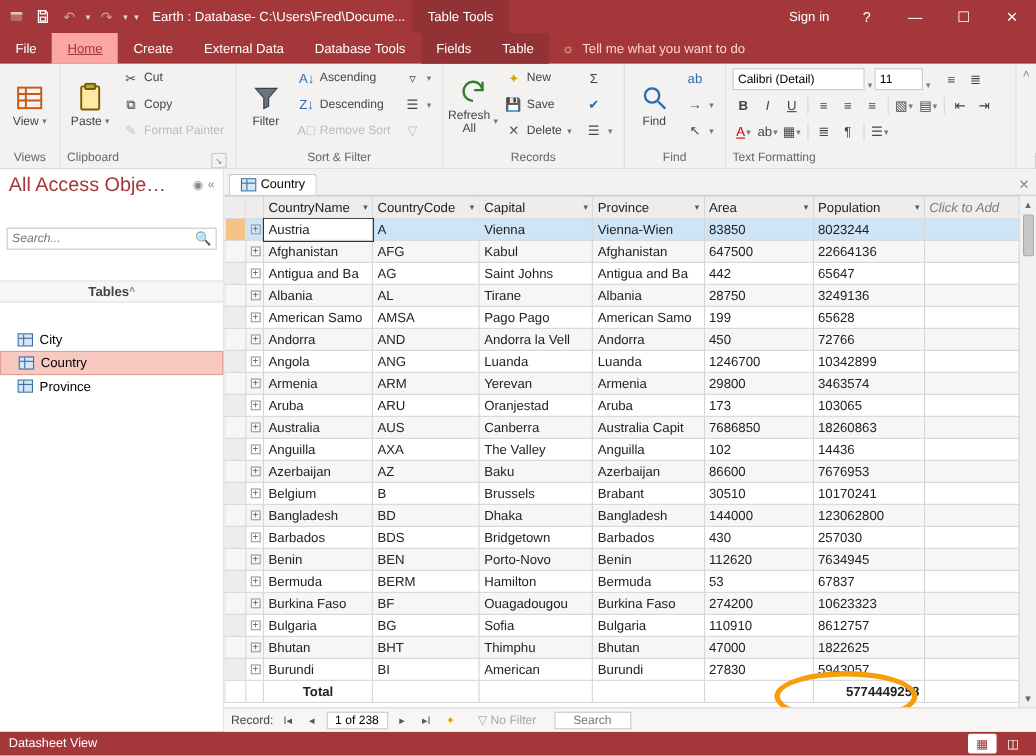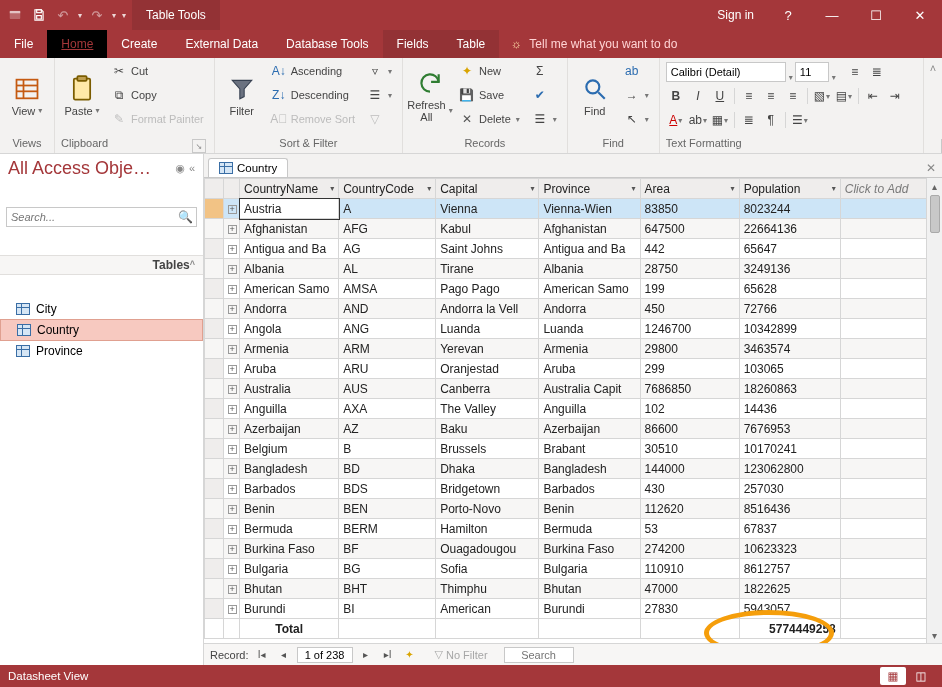--- a/index.html
+++ b/index.html
@@ -12,58 +12,58 @@
   .qat .chev { font-size: 8px; opacity: .8; }
   .title-text { flex: 1; text-align: center; font-size: 12px; white-space: nowrap; overflow: hidden; }
   .title-tools { padding: 0 14px; height: 100%; display: flex; align-items: center; background: #933235; color: #fff; font-size: 12px; }
   .win-ctrls { display: flex; align-items: center; margin-left: auto; height: 100%; }
   .win-ctrls .wc { width: 44px; height: 30px; display: flex; align-items: center; justify-content: center; font-size: 13px; color: #fff; }
   .signin { padding: 0 12px; color: #fff; font-size: 12px; }
 
   
   .tabstrip { height: 28px; background: #a4373a; color: #fff; display: flex; align-items: stretch; }
   .tab { padding: 0 14px; display: flex; align-items: center; font-size: 12px; }
-  .tab.active { background: #000000; color: #a4373a; text-decoration: underline; }
+  .tab.active { background: #fca5a5; color: #a4373a; text-decoration: underline; }
   .tab.context { background: #933235; }
   .tellme { display: flex; align-items: center; gap: 6px; padding: 0 10px; color: #ffd3d4; }
   .tellme .bulb { width: 14px; height: 14px; display: inline-block; border-radius: 50%; color: #ffdca8; font-size: 12px; line-height: 14px; text-align: center; }
 
   
   .ribbon { height: 96px; background: #f3f2f1; border-bottom: 1px solid #d6d6d6; display: flex; align-items: stretch; font-size: 11px; color: #444; }
   .rgroup { border-right: 1px solid #e1dfdd; display: flex; flex-direction: column; padding: 2px 6px 0 6px; }
   .rgroup .controls { flex: 1; display: flex; align-items: flex-start; gap: 4px; }
   .rgroup .glabel { height: 16px; text-align: center; color: #666; font-size: 11px; }
   .rcol { display: flex; flex-direction: column; gap: 2px; }
   .bigbtn { display: flex; flex-direction: column; align-items: center; justify-content: center; width: 42px; height: 72px; gap: 2px; }
   .bigbtn .bigico { width: 28px; height: 28px; display: flex; align-items: center; justify-content: center; font-size: 20px; }
   .bigbtn .blabel { font-size: 11px; text-align: center; line-height: 1.1; display: flex; align-items: center; gap: 2px; }
   .smbtn { display: flex; align-items: center; gap: 4px; height: 22px; padding: 0 4px; white-space: nowrap; }
   .smbtn .smico { width: 16px; height: 16px; display: inline-flex; align-items: center; justify-content: center; font-size: 12px; }
   .smbtn.dis { color: #bcbcbc; }
   .dd { font-size: 8px; color: #777; margin-left: 1px; }
   .fontbox { display: flex; gap: 2px; align-items: flex-end; }
   .fontbox input { height: 20px; border: 1px solid #c8c8c8; font-size: 11px; padding: 0 4px; background: #fff; }
   .fontname { width: 120px; }
-  .fontsize { width: 34px; }
+  .fontsize { width: 44px; }
   .tf-row { display: flex; gap: 2px; }
   .tf-btn { width: 20px; height: 20px; display: inline-flex; align-items: center; justify-content: center; font-size: 12px; color: #444; }
   .tf-btn.und { text-decoration: underline; }
   .tf-sep { width: 1px; background: #d6d6d6; margin: 2px 2px; }
   .tf-launcher { width: 14px; height: 14px; border: 1px solid #c8c8c8; font-size: 8px; display: inline-flex; align-items: center; justify-content: center; color: #888; margin: 2px 2px 0 auto; }
 
   
   .workspace { display: flex; height: calc(687px - 30px - 28px - 96px - 22px); }
   .navpane { width: 204px; border-right: 1px solid #d6d6d6; display: flex; flex-direction: column; background: #fff; gap: 24px; }
   .nav-hdr { display: flex; align-items: center; justify-content: space-between; padding: 4px 8px 0 8px; }
   .nav-title { color: #a4373a; font-size: 18px; font-weight: 400; white-space: nowrap; overflow: hidden; text-overflow: ellipsis; }
   .nav-icons { display: flex; gap: 4px; color: #888; font-size: 11px; }
   .nav-search { margin: 4px 6px; position: relative; }
   .nav-search input { width: 100%; height: 20px; border: 1px solid #c8c8c8; padding: 0 18px 0 4px; font-size: 11px; font-style: italic; color: #888; }
   .nav-search .mag { position: absolute; right: 4px; top: 3px; color: #888; font-size: 12px; }
-  .nav-section { padding: 2px 8px; font-weight: 600; color: #444; border-top: 1px solid #e1dfdd; border-bottom: 1px solid #e1dfdd; background: #f7f6f5; display: flex; justify-content: flex-end; }
+  .nav-section { padding: 2px 8px; font-weight: 600; color: #444; border-top: 1px solid #e1dfdd; border-bottom: 1px solid #e1dfdd; background: #f7f6f5; display: flex; justify-content: center; }
   .nav-item { display: flex; align-items: center; gap: 6px; padding: 3px 8px 3px 16px; }
   .nav-item.sel { background: #f7c9c0; border: 1px solid #e0a090; }
   .tbl-ico { width: 14px; height: 12px; display: inline-block; position: relative; border: 1px solid #3a6ea5; background: linear-gradient(#d6e6f5, #d6e6f5); }
   .tbl-ico::before { content: ""; position: absolute; top: 3px; left: 0; right: 0; height: 1px; background: #3a6ea5; }
   .tbl-ico::after { content: ""; position: absolute; top: 0; left: 4px; width: 1px; bottom: 0; background: #3a6ea5; }
 
   
   .datasheet { flex: 1; display: flex; flex-direction: column; background: #fff; min-width: 0; }
   .sheet-tabbar { height: 24px; border-bottom: 1px solid #c8c8c8; display: flex; align-items: flex-end; padding-left: 4px; background:#f3f2f1; }
   .sheet-tab { display: flex; align-items: center; gap: 4px; padding: 3px 10px; border: 1px solid #c8c8c8; border-bottom: none; background: #fff; border-radius: 3px 3px 0 0; font-size: 11.5px; }
@@ -132,20 +132,21 @@
           <rect x="8" y="3" width="8" height="5"></rect>
           <rect x="8" y="13" width="8" height="6"></rect>
         </svg>
     </span>
     <span class="ico" style="opacity:.5">↶</span>
     <span class="chev">▾</span>
     <span class="ico" style="opacity:.5">↷</span>
     <span class="chev">▾</span>
     <span class="chev">▾</span>
   </div>
+  <div class="title-text">Earth : Database- C:\Users\Fred\Docume...</div>
   <div class="title-tools">Table Tools</div>
   <div style="flex:1"></div>
   <div class="signin">Sign in</div>
   <div class="win-ctrls">
     <div class="wc">?</div>
     <div class="wc">―</div>
     <div class="wc">☐</div>
     <div class="wc">✕</div>
   </div>
 </div>
@@ -583,21 +584,21 @@
               <td class="num">3463574</td>
               <td></td>
             </tr>
             <tr class="">
               <td class="gutter"></td>
               <td class="exp"><span class="expbox">+</span></td>
               <td>Aruba</td>
               <td>ARU</td>
               <td>Oranjestad</td>
               <td>Aruba</td>
-              <td class="num">299</td>
+              <td class="num">173</td>
               <td class="num">103065</td>
               <td></td>
             </tr>
             <tr class="even ">
               <td class="gutter"></td>
               <td class="exp"><span class="expbox">+</span></td>
               <td>Australia</td>
               <td>AUS</td>
               <td>Canberra</td>
               <td>Australia Capit</td>
@@ -661,21 +662,21 @@
               <td></td>
             </tr>
             <tr class="even ">
               <td class="gutter"></td>
               <td class="exp"><span class="expbox">+</span></td>
               <td>Benin</td>
               <td>BEN</td>
               <td>Porto-Novo</td>
               <td>Benin</td>
               <td class="num">112620</td>
-              <td class="num">8516436</td>
+              <td class="num">7634945</td>
               <td></td>
             </tr>
             <tr class="">
               <td class="gutter"></td>
               <td class="exp"><span class="expbox">+</span></td>
               <td>Bermuda</td>
               <td>BERM</td>
               <td>Hamilton</td>
               <td>Bermuda</td>
               <td class="num">53</td>

